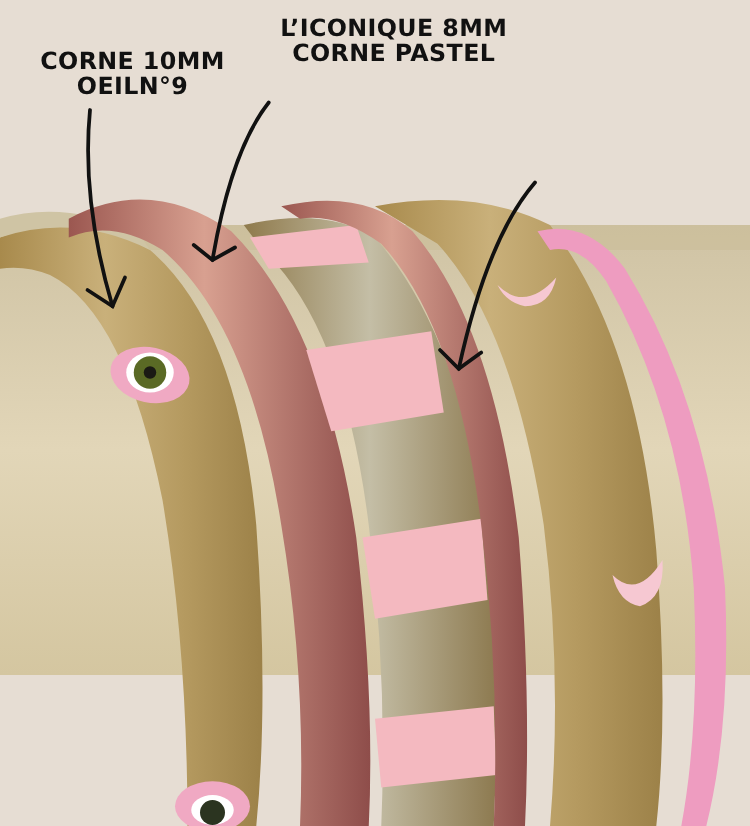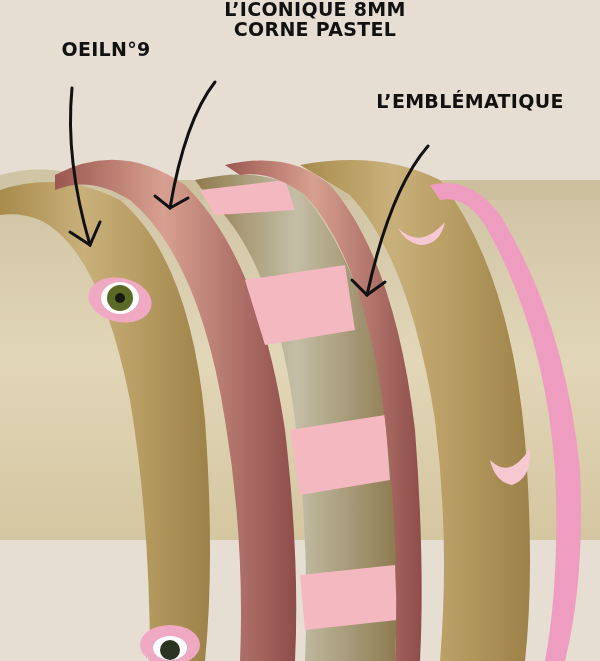--- a/index.html
+++ b/index.html
@@ -73,24 +73,24 @@
       <path d="M72,88 Q65,160 90,245"></path>
       <path d="M70,232 L90,245 L100,222"></path>
       <path d="M215,82 Q185,120 170,208"></path>
       <path d="M155,196 L170,208 L188,198"></path>
       <path d="M428,146 Q390,190 367,295"></path>
       <path d="M352,280 L367,295 L385,282"></path>
     </g>
   </svg>
 
   <div class="label" style="left:22px; top:40px; width:168px;">
+    <span>CORNE 10MM</span>
     <span>OEILN°9</span>
   </div>
 
-  <div class="label" style="left:215px; top:0; width:200px;">
+  <div class="label" style="left:215px; top:14px; width:200px;">
     <span>L’ICONIQUE 8MM</span>
     <span>CORNE PASTEL</span>
   </div>
 
   <div class="label" style="left:365px; top:92px; width:210px;">
-    <span>L’EMBLÉMATIQUE</span>
   </div>
 </div>
 
 </body></html>

